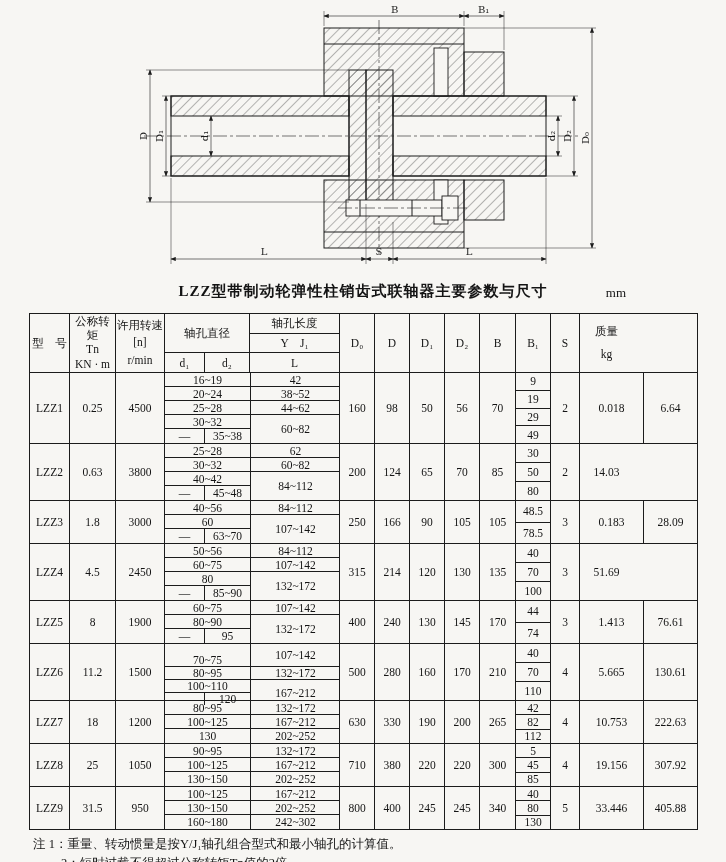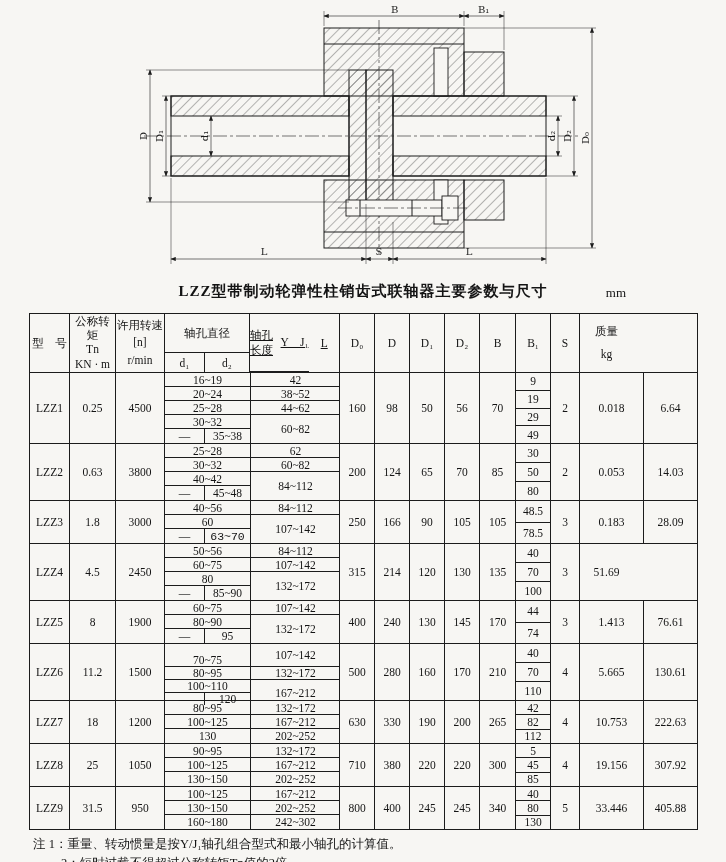--- a/index.html
+++ b/index.html
@@ -32,21 +32,21 @@
   .col{flex-direction:column;justify-content:space-evenly;line-height:1.15;}
   .nr{border-right:none !important;}
   .w1{width:40px}.w2{width:46px}.w3{width:49px}
   .wd{width:35px}.wb{width:36px}.wb1{width:35px}.ws{width:29px}.wi{width:64px}.wm{width:53px}
   
   .hd{width:85px;display:flex;flex-direction:column;border-right:1px solid var(--ln);box-sizing:border-box;}
   .hd-top{flex:2;display:flex;align-items:center;justify-content:center;border-bottom:1px solid var(--ln);}
   .hd-bot{flex:1;display:flex;}
   .hd-d1{width:40px;display:flex;align-items:center;justify-content:center;border-right:1px solid var(--ln);box-sizing:border-box;}
   .hd-d2{flex:1;display:flex;align-items:center;justify-content:center;}
-  .hl{width:90px;display:flex;flex-direction:row;border-right:1px solid var(--ln);box-sizing:border-box;text-decoration:underline;}
+  .hl{width:90px;display:flex;flex-direction:column;border-right:1px solid var(--ln);box-sizing:border-box;}
   .hl-r{flex:1;display:flex;align-items:center;justify-content:center;}
   .bb2{border-bottom:1px solid var(--ln);}
   .bl{display:grid;grid-template-columns:40px 45px 90px;grid-auto-rows:1fr;width:175px;border-right:1px solid var(--ln);box-sizing:border-box;}
   .bc{display:flex;align-items:center;justify-content:center;box-sizing:border-box;}
   .lc{border-left:1px solid var(--ln);}
   .br{border-right:1px solid var(--ln);}
   .bb{border-bottom:1px solid var(--ln);}
   .b1col{width:35px;display:flex;flex-direction:column;border-right:1px solid var(--ln);box-sizing:border-box;}
   .b1c{flex:1;display:flex;align-items:center;justify-content:center;box-sizing:border-box;}
 
@@ -238,32 +238,31 @@
           <div class="c wd">124</div>
           <div class="c wd">65</div>
           <div class="c wd">70</div>
           <div class="c wb">85</div>
           <div class="b1col">
             <div class="b1c bb">30</div>
             <div class="b1c bb">50</div>
             <div class="b1c">80</div>
           </div>
           <div class="c ws">2</div>
-          <div class="c wi">0.053</div>
           <div class="c wm nr">14.03</div>
         </div>
         <div class="trow" style="height: 42px;">
           <div class="c w1">LZZ3</div>
           <div class="c w2">1.8</div>
           <div class="c w3">3000</div>
           <div class="bl">
             <div class="bc bb" style="grid-area: 1 / 1 / auto / span 2;">40~56</div>
             <div class="bc bb" style="grid-area: 2 / 1 / auto / span 2;">60</div>
             <div class="bc br" style="grid-area: 3 / 1;">—</div>
-            <div class="bc" style="grid-area: 3 / 2; font-family: Liberation Mono, monospace;">63~70</div>
+            <div class="bc" style="grid-area: 3 / 2;">63~70</div>
             <div class="bc lc bb" style="grid-area: 1 / 3 / span 1;">84~112</div>
             <div class="bc lc" style="grid-area: 2 / 3 / span 2;">107~142</div>
           </div>
           <div class="c wd">250</div>
           <div class="c wd">166</div>
           <div class="c wd">90</div>
           <div class="c wd">105</div>
           <div class="c wb">105</div>
           <div class="b1col">
             <div class="b1c bb">48.5</div>

